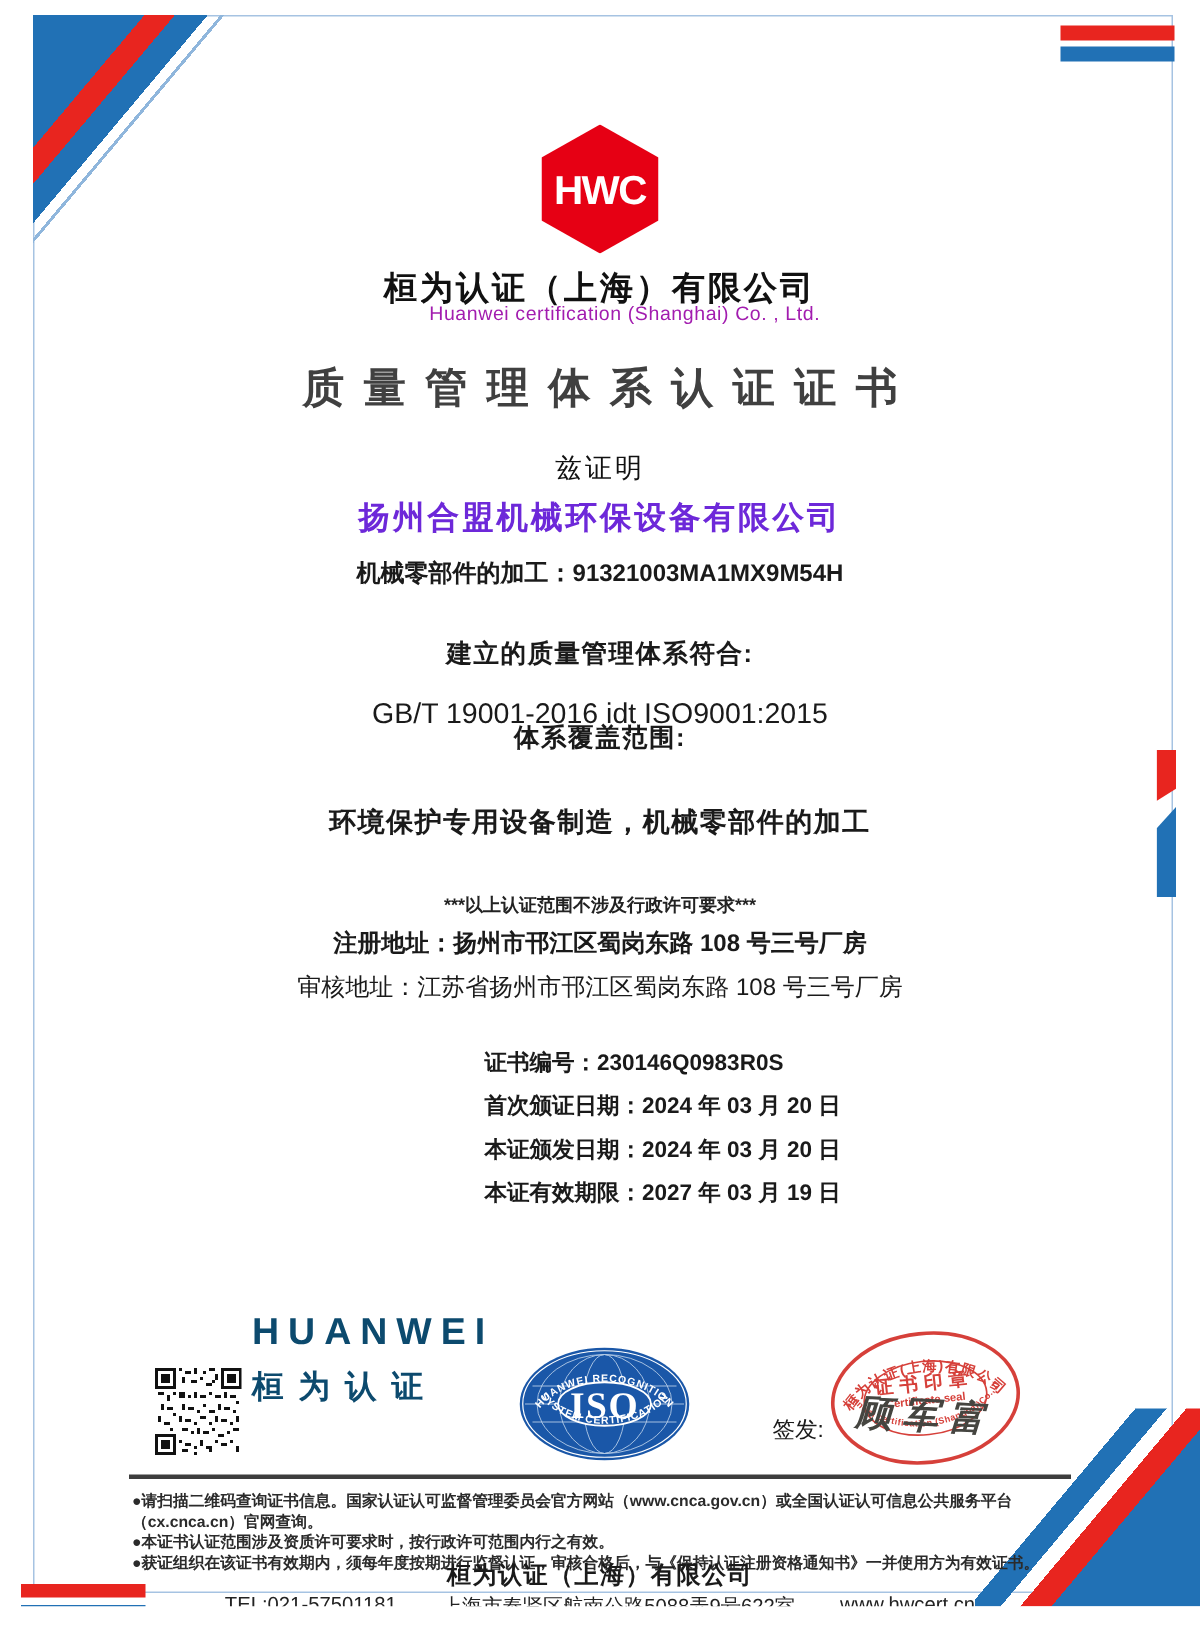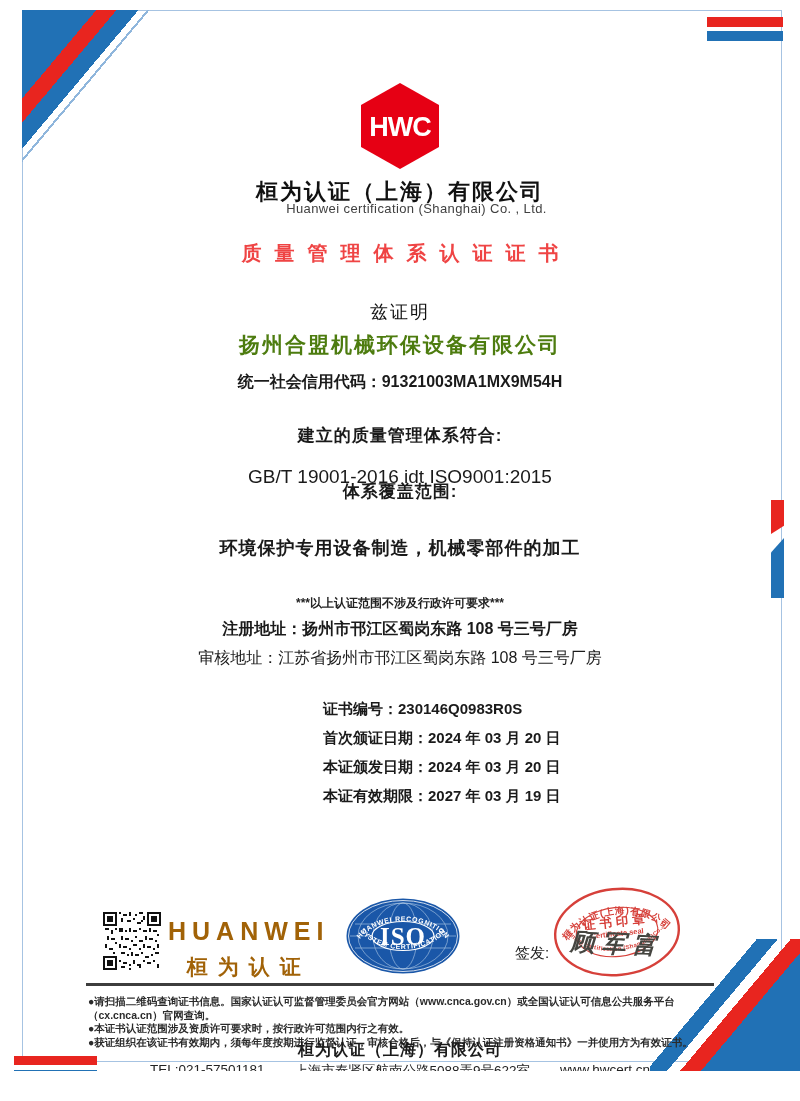--- a/index.html
+++ b/index.html
@@ -18,37 +18,37 @@
   .tr-blue{position:absolute;left:707px;top:31px;width:76px;height:10px;background:#2171b5;}
   .mr-red{position:absolute;left:771px;top:500px;width:13px;height:34px;background:#e8251f;
         clip-path:polygon(0 0,100% 0,100% 76%,0 100%);}
   .mr-blue{position:absolute;left:771px;top:538px;width:13px;height:60px;background:#2171b5;
         clip-path:polygon(0 24%,100% 0,100% 100%,0 100%);}
   .bl-red{position:absolute;left:14px;top:1056px;width:83px;height:9px;background:#e8251f;}
   .bl-blue{position:absolute;left:14px;top:1070px;width:83px;height:9px;background:#2171b5;}
   
   .ctr{position:absolute;left:0;right:0;text-align:center;}
   .issuer-cn{top:177px;font-size:22px;font-weight:bold;letter-spacing:2px;color:#111;}
-  .issuer-en{top:201px;font-size:13px;color:#404040;letter-spacing:.4px;padding-left:33px;}
-  .cert-title{top:240px;font-size:20px;font-weight:bold;letter-spacing:13px;padding-left:13px;color:#ef4444;}
+  .issuer-en{top:201px;font-size:13px;color:#a21caf;letter-spacing:.4px;padding-left:33px;}
+  .cert-title{top:240px;font-size:28px;font-weight:bold;letter-spacing:13px;padding-left:13px;color:#404040;}
   .certify{top:300px;font-size:18px;letter-spacing:2px;color:#111;}
-  .company{top:331px;font-size:21px;font-weight:600;letter-spacing:2px;color:#4d7c0f;}
+  .company{top:331px;font-size:21px;font-weight:600;letter-spacing:2px;color:#6d28d9;}
   .credit{top:372px;font-size:16px;font-weight:600;}
   .std-label{top:412px;font-size:17px;font-weight:bold;letter-spacing:1px;margin-top:12px;}
   .std{top:466px;font-size:19px;font-weight:500;}
   .scope-label{top:480px;font-size:17px;font-weight:bold;letter-spacing:1px;}
   .scope{top:536px;font-size:18px;font-weight:600;letter-spacing:1px;}
   .scope-note{top:595px;font-size:12px;font-weight:bold;color:#222;text-align:center;}
   .addr1{top:619px;font-size:16px;font-weight:600;}
   .addr2{top:648px;font-size:16px;font-weight:400;}
   .details{position:absolute;left:323px;top:700px;font-size:15px;font-weight:600;}
   .detail-row{height:29px;line-height:17px;white-space:nowrap;}
   
   .qr{position:absolute;left:103px;top:912px;width:58px;height:58px;}
-  .brand{position:absolute;left:168px;top:917px;color:#a16207;text-align:center;}
+  .brand{position:absolute;left:168px;top:874px;color:#0c4a6e;}
   .brand-en{font-size:25px;font-weight:bold;letter-spacing:6px;}
   .brand-cn{font-size:21px;font-weight:600;letter-spacing:10px;margin-top:7px;}
   .iso-badge{position:absolute;left:346px;top:898px;width:114px;height:76px;}
   .sign-label{position:absolute;left:515px;top:944px;font-size:15px;font-weight:normal;}
   .seal{position:absolute;left:550px;top:884px;width:134px;height:96px;}
   .divider{position:absolute;left:86px;top:983px;width:628px;height:3px;background:#3d3d3d;}
   .notes{position:absolute;left:88px;top:995px;width:648px;font-size:10.5px;font-weight:600;
          color:#2b2b2b;line-height:13.5px;}
   .footer-company{top:1040px;font-size:16px;font-weight:600;letter-spacing:1px;}
   .footer-contact{position:absolute;left:0;right:0;top:1062px;display:flex;
@@ -75,21 +75,21 @@
     <text x="39" y="53" text-anchor="middle" fill="#ffffff" font-size="27" font-weight="bold" letter-spacing="-1" font-family="Liberation Sans, sans-serif">HWC</text>
   </svg>
 
   <div class="ctr issuer-cn">桓为认证（上海）有限公司</div>
   <div class="ctr issuer-en">Huanwei certification (Shanghai) Co. , Ltd.</div>
 
   <div class="ctr cert-title">质量管理体系认证证书</div>
   <div class="ctr certify">兹证明</div>
   <div class="ctr company">扬州合盟机械环保设备有限公司</div>
 
-  <div class="ctr credit"><span>统一社会信用代码：</span><span>91321003MA1MX9M54H</span></div>
+  <div class="ctr credit"><span>机械零部件的加工：</span><span>91321003MA1MX9M54H</span></div>
 
   <div class="ctr std-label">建立的质量管理体系符合:</div>
   <div class="ctr std">GB/T 19001-2016 idt ISO9001:2015</div>
 
   <div class="ctr scope">环境保护专用设备制造，机械零部件的加工</div>
   <div class="ctr scope-label">体系覆盖范围:</div>
   <div class="ctr scope-note">***以上认证范围不涉及行政许可要求***</div>
 
   <div class="ctr addr1"><span>注册地址：</span><span>扬州市邗江区蜀岗东路 108 号三号厂房</span></div>
   <div class="ctr addr2"><span>审核地址：</span><span>江苏省扬州市邗江区蜀岗东路 108 号三号厂房</span></div>

